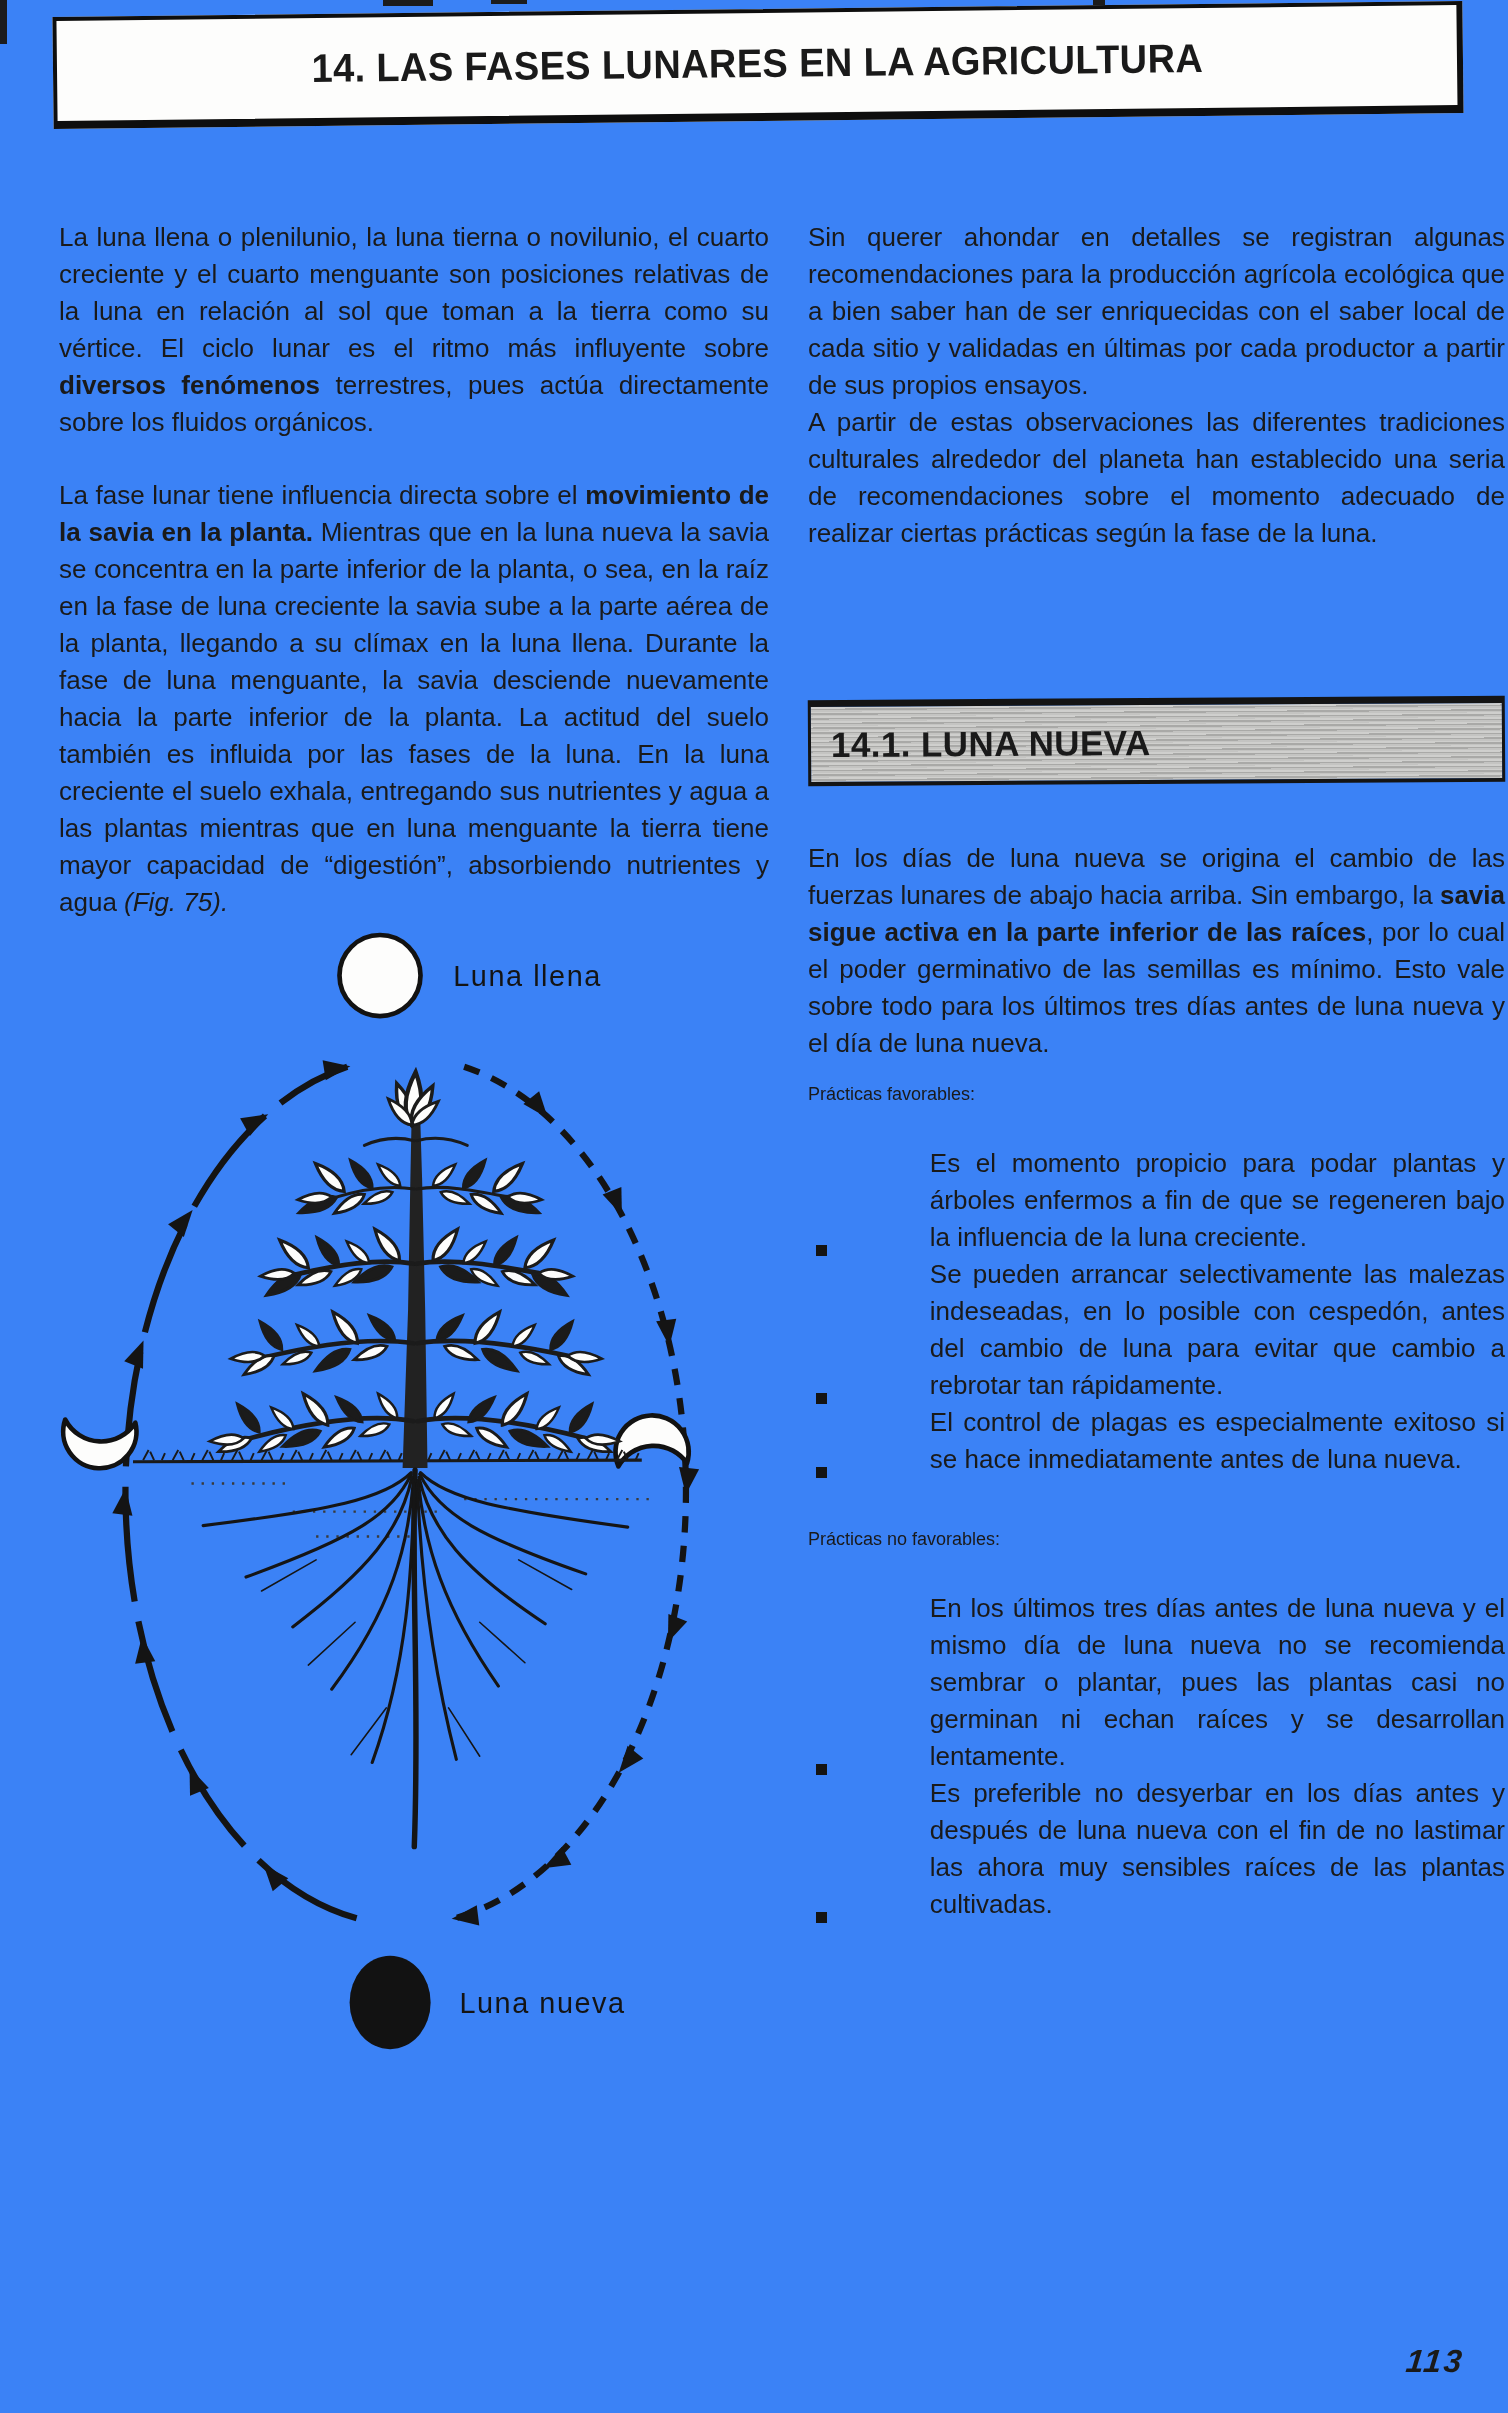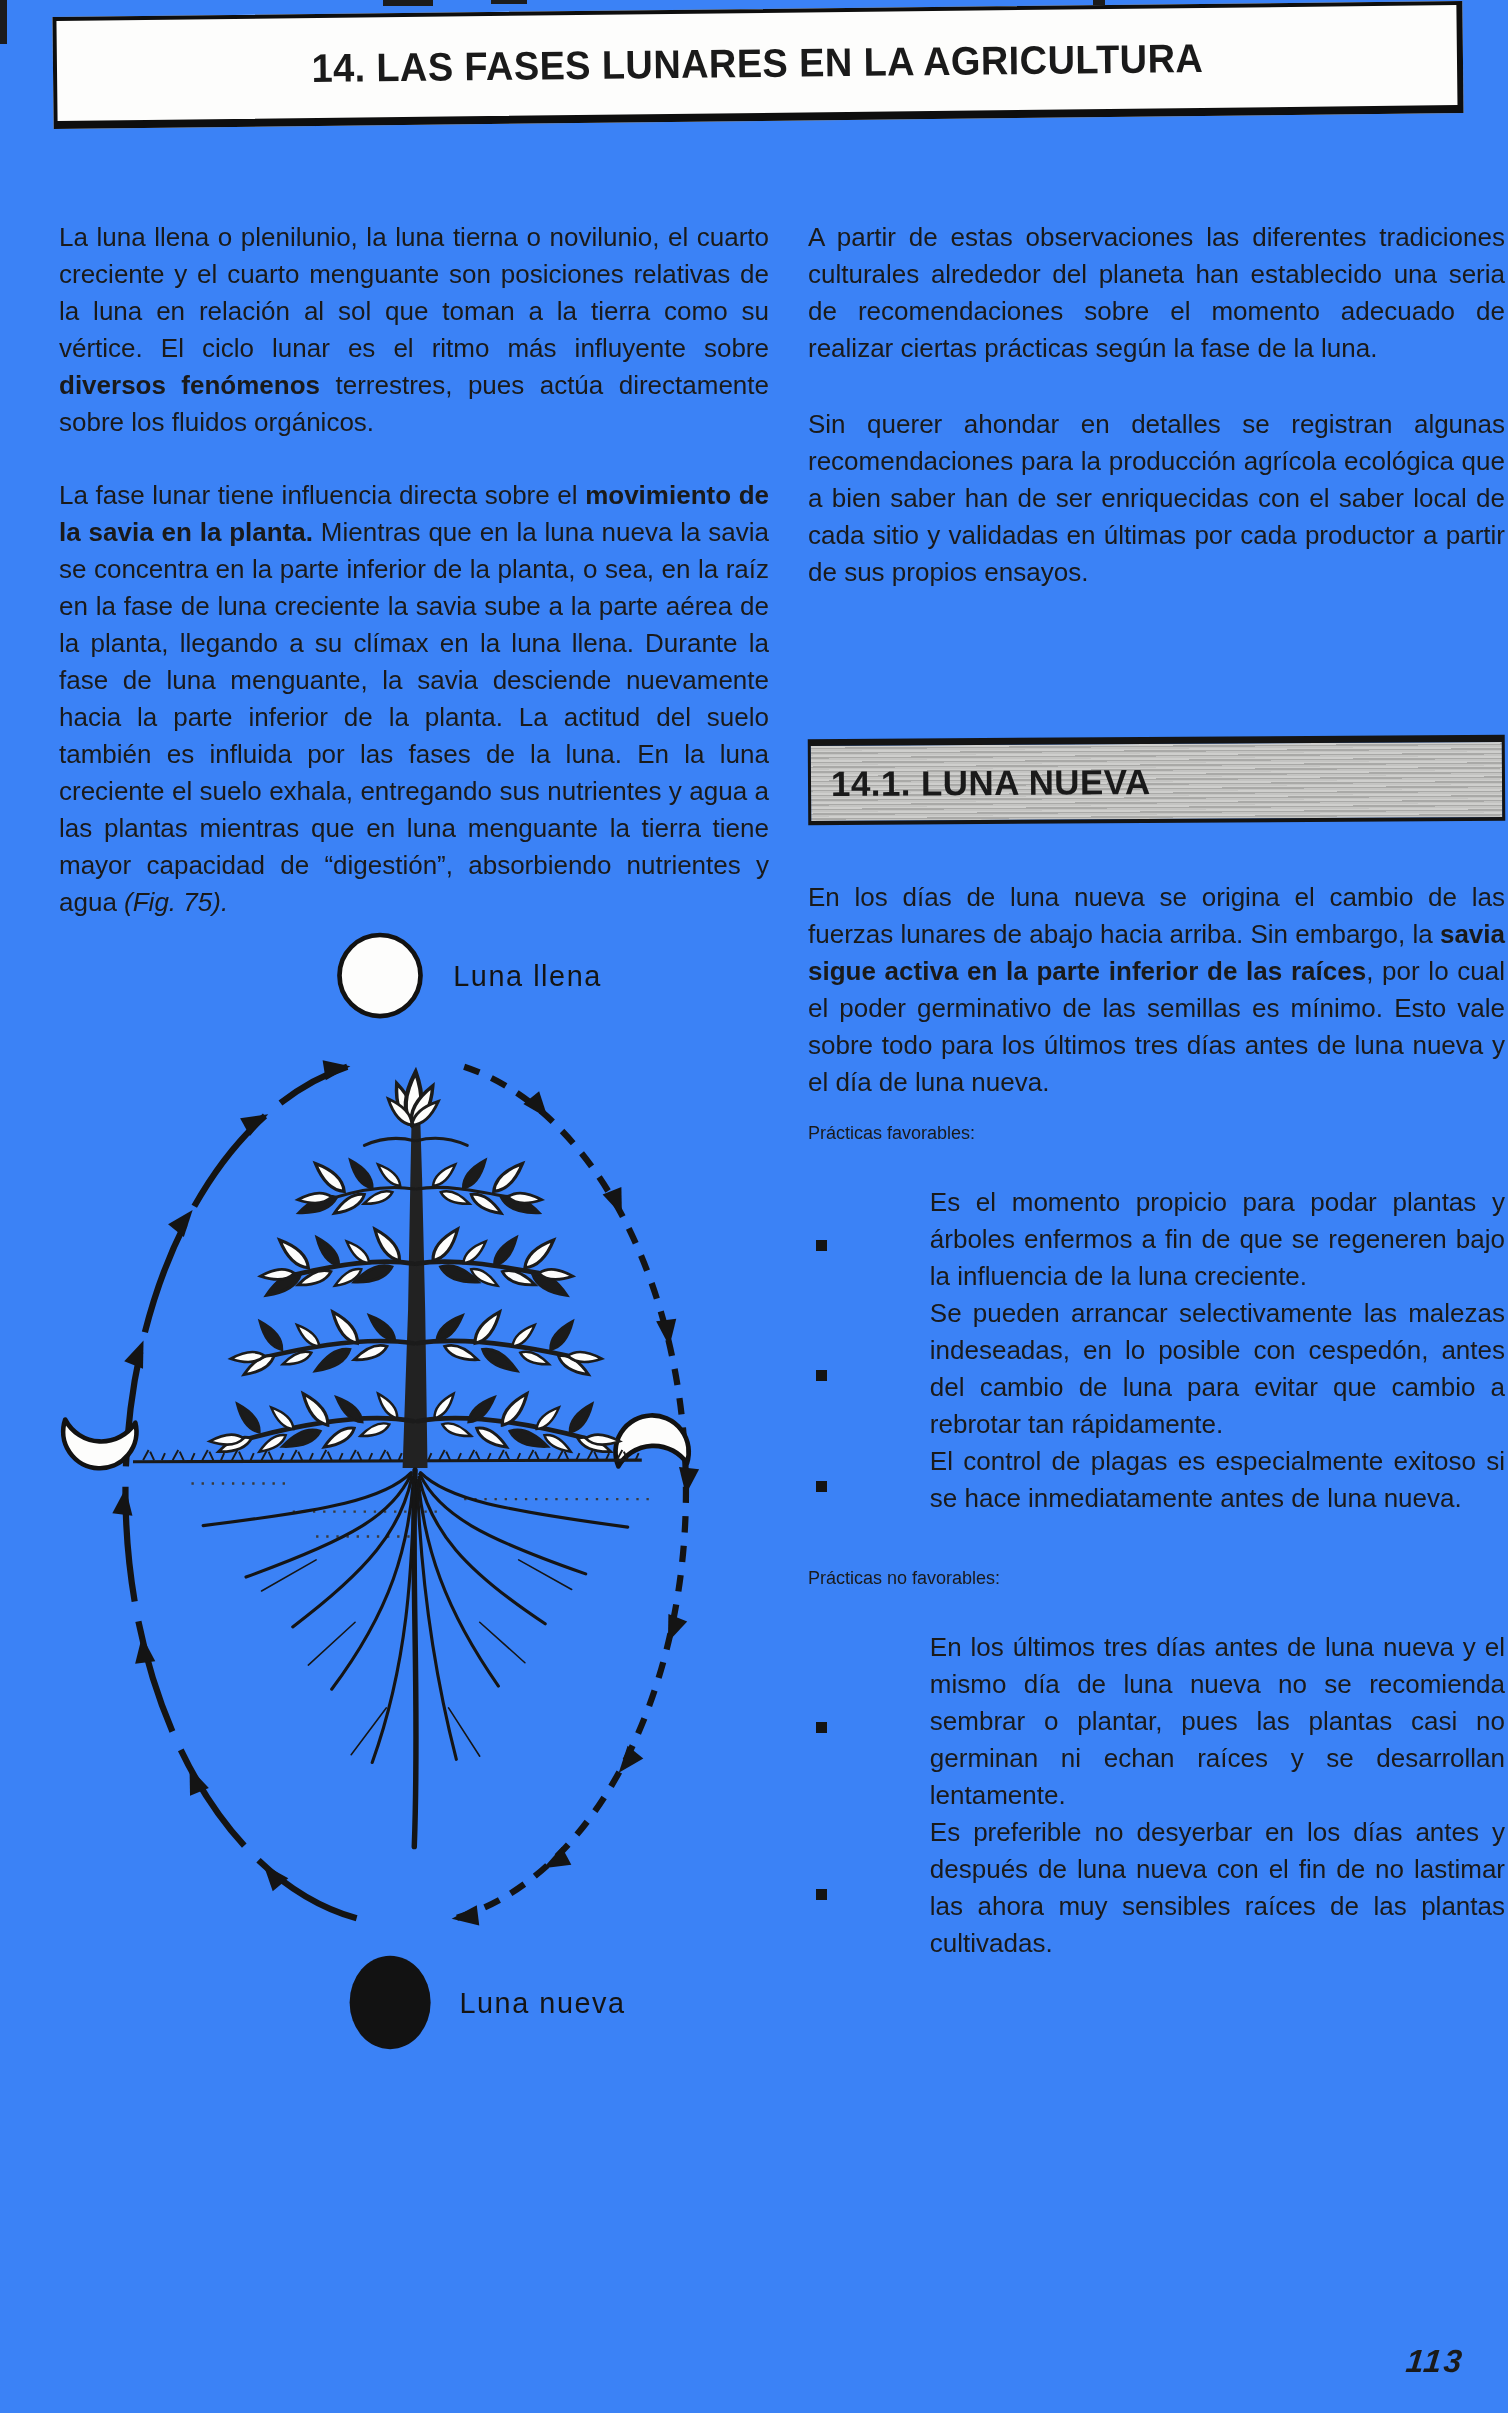--- a/index.html
+++ b/index.html
@@ -54,21 +54,21 @@
 
   
   .section-bar{margin:146px 0 56px 0;height:75px;
                border:3.1px solid #141414;border-top-width:7px;border-bottom-width:4.7px;
                background:repeating-linear-gradient(180deg,#cfcfcd 0 1.6px,#a9a9a7 1.6px 3.1px,#c4c4c2 3.1px 4.7px);
                display:flex;align-items:center;transform:rotate(-0.35deg);}
   .section-bar h2{margin:0;padding-left:20px;font-size:35px;font-weight:700;letter-spacing:0.4px;}
 
   .subhead{margin:22px 0 40px 0;font-size:18px;font-weight:400;}
   ul.bullets{list-style:none;margin:0 0 51px 0;padding:0;}
-  ul.bullets li{display:flex;align-items:center;margin:0;}
+  ul.bullets li{display:flex;align-items:flex-end;margin:0;}
   .sq{flex:0 0 11px;height:11px;background:#141414;margin:12.5px 0 0 7.8px;}
   .li-text{display:block;flex:1;margin-left:103px;font-size:26px;line-height:37px;text-align:justify;}
 
   .page-number{position:absolute;right:45px;bottom:33px;font-size:32px;font-weight:700;
                font-style:italic;transform:skewX(-6deg);letter-spacing:2.3px;}
 </style>
 </head>
 <body>
 
 <div class="page">
@@ -249,22 +249,22 @@
           <path class="root" d="M462 714 C478 782 518 832 624 902"></path>
           <path class="root" d="M463 710 C488 762 544 792 676 838"></path>
           <path class="root" d="M464 708 C498 742 568 756 730 778"></path>
           <path class="root-thin root" d="M380 900 l-60 55 M420 1010 l-45 60 M500 1010 l40 62 M540 900 l58 52 M330 820 l-70 40 M590 820 l68 38"></path>
         </g>
       </svg>
     </figure>
   </div>
 
   <div class="col col-right">
+    <p class="para" style="margin-bottom:0;">Sin querer ahondar en detalles se registran algunas recomendaciones para la producción agrícola ecológica que a bien saber han de ser enriquecidas con el saber local de cada sitio y validadas en últimas por cada productor a partir de sus propios ensayos.</p>
     <p class="para" style="margin-bottom:39px;">A partir de estas observaciones las diferentes tradiciones culturales alrededor del planeta han establecido una seria de recomendaciones sobre el momento adecuado de realizar ciertas prácticas según la fase de la luna.</p>
-    <p class="para" style="margin-bottom:0;">Sin querer ahondar en detalles se registran algunas recomendaciones para la producción agrícola ecológica que a bien saber han de ser enriquecidas con el saber local de cada sitio y validadas en últimas por cada productor a partir de sus propios ensayos.</p>
 
     <div class="section-bar">
       <h2>14.1. LUNA NUEVA</h2>
     </div>
 
     <p class="para" style="margin-bottom:0;"><span>En los días de luna nueva se origina el cambio de las fuerzas lunares de abajo hacia arriba. Sin embargo, la </span><span class="rt-b">savia sigue activa en la parte inferior de las raíces</span><span>, por lo cual el poder germinativo de las semillas es mínimo. Esto vale sobre todo para los últimos tres días antes de luna nueva y el día de luna nueva.</span></p>
 
     <h3 class="subhead">Prácticas favorables:</h3>
     <ul class="bullets">
       <li>

